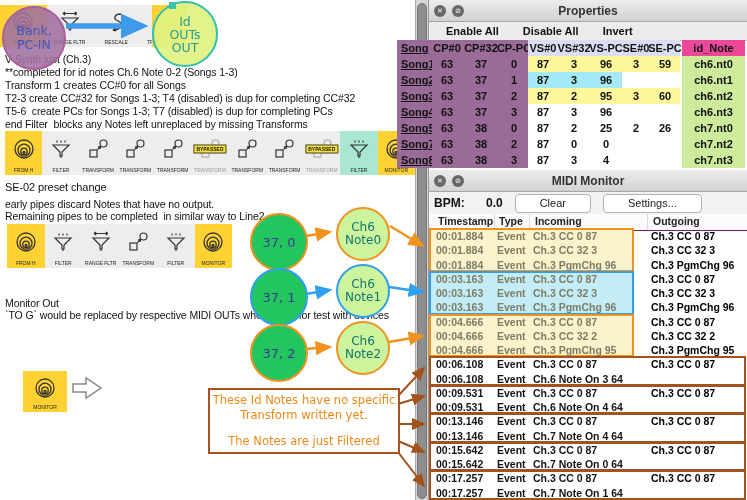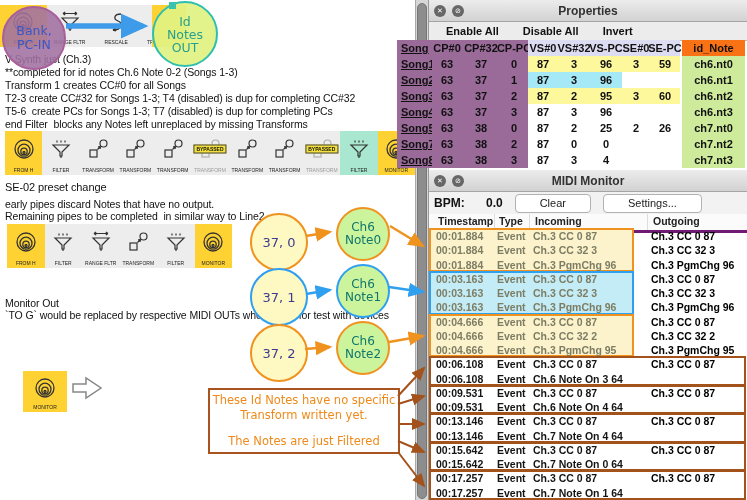--- a/index.html
+++ b/index.html
@@ -18,21 +18,21 @@
   .bypassed .pipe-icon{opacity:.33;}
   .bypassed .pipe-label{color:#9a9a9a;}
   .byp{position:absolute;top:40%;left:50%;transform:translate(-50%,-50%);background:#f4e13c;
        border:1px solid #444;font-size:5px;font-weight:bold;color:#111;padding:0 2px;line-height:7px;}
   .bubble{position:absolute;border-radius:50%;display:flex;flex-direction:column;align-items:center;justify-content:center;
           text-align:center;font-family:"DejaVu Sans",sans-serif;z-index:3;}
   #bubble-in{left:2px;top:6px;width:60px;height:60px;background:rgba(160,113,160,.88);
              border:2px solid #a85f9a;color:#3a56c8;font-size:12.5px;line-height:14px;}
   #bubble-out{left:152px;top:1px;width:62px;height:62px;background:rgba(225,242,130,.92);
               border:2.5px solid #2fbfae;color:#28a08e;font-size:12.5px;line-height:13px;font-weight:500;}
-  .map-in{width:54px;height:54px;background:#fef9c3;color:#3c3c8f;font-size:13px;}
+  .map-in{width:54px;height:54px;background:#22c55e;color:#3c3c8f;font-size:13px;}
   .map-out{width:50px;height:50px;background:#ccf49c;color:#0f766e;font-size:12px;line-height:13px;}
   .acc-orange{border:2.5px solid #ef921e;}
   .acc-blue{border:2.5px solid #2f9ff0;}
   #annotation-box{position:absolute;left:208px;top:388px;width:188px;height:62px;background:#fff;
        border:2px solid #a9531f;z-index:3;display:flex;flex-direction:column;justify-content:center;
        font-family:"DejaVu Sans",sans-serif;font-size:11.5px;line-height:14.5px;color:#ef8a1a;text-align:center;}
   #teal-dot{position:absolute;left:169px;top:2px;width:7px;height:7px;background:#39c2ac;z-index:4;}
   
   #v-scrollbar{position:absolute;left:415px;top:0;width:12px;height:500px;background:#d7d7d7;
        border-left:1px solid #aaa;border-right:1px solid #999;z-index:2;}
@@ -47,33 +47,33 @@
   #props-panel{top:0;height:170px;}
   #props-toolbar{height:18px;background:#ececec;border-bottom:1px solid #bbb;display:flex;align-items:center;
         gap:24px;padding-left:18px;}
   .tb-btn{font-size:11px;font-weight:bold;color:#111;}
   #monitor-panel{top:170px;height:330px;}
   #mon-controls{height:22px;background:#f2f2f2;display:flex;align-items:center;font-size:12px;color:#111;}
   #bpm-label{font-weight:bold;margin-left:6px;}
   #bpm-value{width:38px;text-align:right;font-weight:bold;}
   .mbtn{background:#fff;border:1px solid #b2b2b2;border-radius:4px;font-size:11px;color:#222;
         padding:1px 24px;margin-left:12px;height:15px;line-height:15px;}
-  #mon-header{position:relative;height:16px;background:#fbfbfb;border-bottom:3px solid #701a75;font-size:10.5px;
+  #mon-header{position:relative;height:16px;background:#fbfbfb;border-bottom:1px solid #701a75;font-size:10.5px;
         font-weight:600;color:#222;padding-left:16px;}
   #mon-header span{position:absolute;top:1px;}
   #mon-header .sep{position:absolute;top:0;bottom:0;width:1px;background:#ddd;}
   
   #prop-table{position:absolute;left:397px;top:40px;z-index:5;display:grid;
       grid-template-columns:35px 30px 38px 28px 30px 32px 32px 28px 30px 2px 63px;
       grid-auto-rows:16px;font-size:11px;}
   .pcell{display:flex;align-items:center;justify-content:center;font-weight:600;color:#111;white-space:nowrap;}
   .pcell.hdr{font-weight:bold;}
   .pcell.purple{background:#9a6b99;}
   .pcell.green{background:#cdeb9b;font-weight:bold;}
-  .pcell.green.hdr{background:#f97316;}
+  .pcell.green.hdr{background:#ec4899;}
   .pcell.midhdr{background:#dcdcf2;}
   .pcell.spacer{background:transparent;}
   .pcell.left{justify-content:flex-start;padding-left:4px;text-decoration:underline;}
   .hl-yellow{background:#fdf89c;}
   .hl-cyan{background:#a5e9f7;}
   
   #mon-rows{position:absolute;left:428px;top:229px;width:319px;height:271px;z-index:1;font-size:10.5px;}
   .gbox{position:absolute;left:1px;box-sizing:border-box;}
   .mrow{position:absolute;left:0;width:100%;height:14.25px;display:flex;align-items:center;
         font-weight:700;color:#141414;white-space:nowrap;}
@@ -135,21 +135,21 @@
       </div>
     <div style="position:absolute;left:152px;top:5px;width:34px;height:42px;background:#ffd234;z-index:1;"></div>
     <div id="teal-dot"></div>
 
     <div class="bubble" id="bubble-in">
       <div>Bank,</div>
       <div>PC-IN</div>
     </div>
     <div class="bubble" id="bubble-out">
       <div>Id</div>
-      <div>Notes</div>
+      <div>OUTs</div>
       <div>OUT</div>
     </div>
 
     <div class="note" style="left:5px;top:53px;">V-Synth just (Ch.3)</div>
     <div class="note" style="left:5px;top:66px;">**completed for id notes Ch.6 Note 0-2 (Songs 1-3)</div>
     <div class="note" style="left:5px;top:79px;">Transform 1 creates CC#0 for all Songs</div>
     <div class="note" style="left:5px;top:92px;">T2-3 create CC#32 for Songs 1-3; T4 (disabled) is dup for completing CC#32</div>
     <div class="note" style="left:5px;top:105px;">T5-6  create PCs for Songs 1-3; T7 (disabled) is dup for completing PCs</div>
     <div class="note" style="left:5px;top:118px;">end Filter  blocks any Notes left unreplaced by missing Transforms</div>
 

